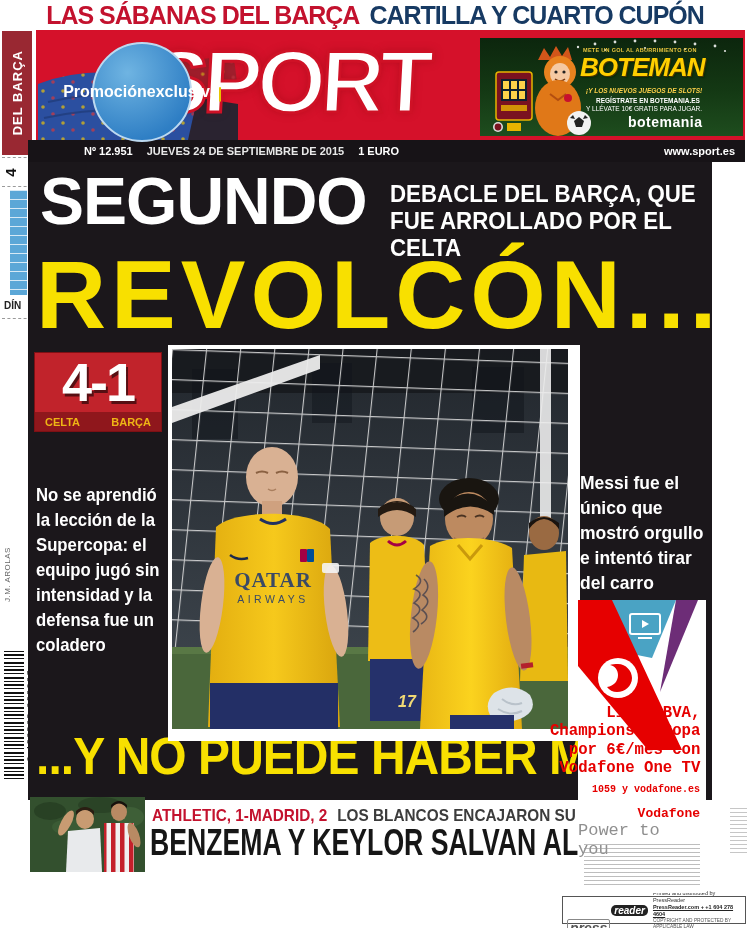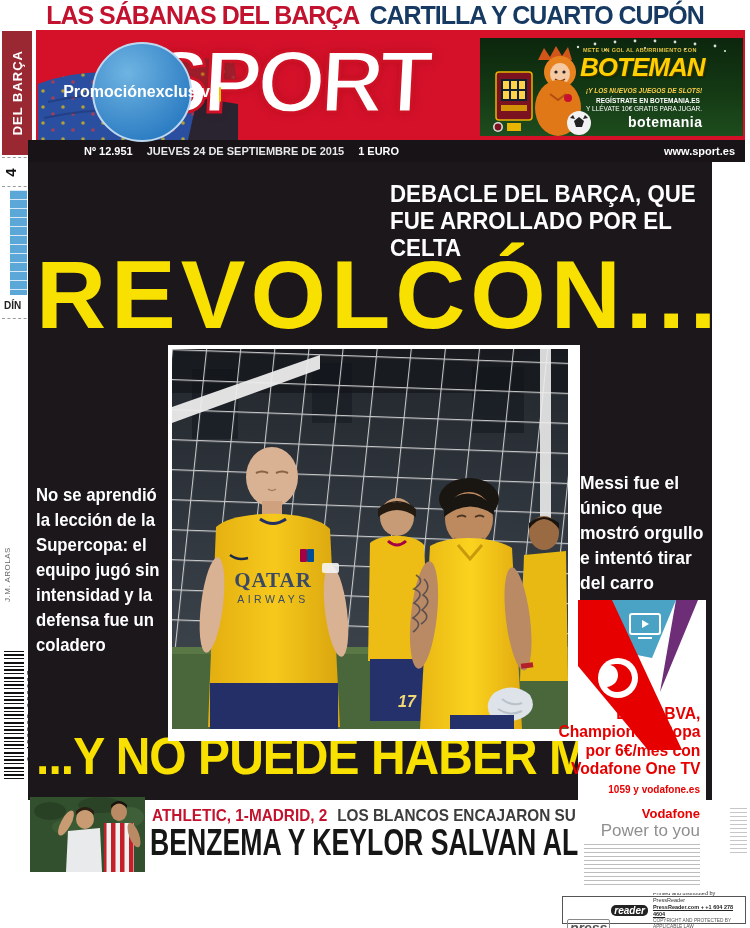--- a/index.html
+++ b/index.html
@@ -65,21 +65,21 @@
   .scorestrip{position:absolute;left:0;bottom:0;width:126px;height:19px;background:#8f171c;display:flex;
       align-items:center;justify-content:space-between;padding:0 10px;box-sizing:border-box;}
   .scorestrip span{color:#eeb515;font-weight:900;font-size:11px;}
   .deckL{left:36px;top:482px;width:150px;color:#fff;font-weight:900;font-size:19px;line-height:1.32;
       transform:scaleX(.88);}
   .deckR{left:580px;top:470px;width:142px;color:#fff;font-weight:900;font-size:19px;line-height:1.32;transform:scaleX(.92);}
   .closer{left:36px;top:727px;color:#f8e000;font-weight:900;font-size:51px;white-space:nowrap;transform:scaleX(.94);letter-spacing:-1px;}
   .photo{left:168px;top:345px;width:404px;height:388px;background:#fff;padding:4px;z-index:3;}
   .photo svg{position:absolute;left:4px;top:4px;}
   
-  .vf{left:578px;top:600px;width:128px;height:293px;background:#fff;z-index:5;}
+  .vf{left:578px;top:600px;width:128px;height:293px;background:#fff;z-index:5;font-family:Liberation Mono, monospace;}
   .vf-head{position:absolute;right:6px;top:104px;text-align:right;color:#e60000;font-weight:900;font-size:16.5px;line-height:1.12;white-space:nowrap;transform-origin:right top;transform:scaleX(.95);}
   .vf-contact{position:absolute;right:6px;top:184px;color:#e60000;font-weight:bold;font-size:10px;}
   .vf-brand{position:absolute;right:6px;top:206px;color:#e60000;font-weight:900;font-size:13px;}
   .vf-slogan{position:absolute;right:6px;top:221px;color:#8f8f8f;font-size:17px;}
   .vf-legal{position:absolute;left:6px;right:6px;top:244px;height:44px;
       background:repeating-linear-gradient(180deg,#9a9a9a 0 1px,transparent 1px 4px);opacity:.65;}
   
   .bphoto{left:30px;top:797px;width:115px;height:75px;z-index:4;}
   .bkicker{left:152px;top:806px;font-size:16.5px;font-weight:900;white-space:nowrap;transform:scaleX(.93);transform-origin:left top;}
   .bkicker .r{color:#c3122e;} .bkicker .g{color:#3c3c3c;font-weight:bold;margin-left:6px;}
@@ -217,26 +217,34 @@
   </div>
 
   <div class="abs datestrip">
     <span class="no">Nº 12.951</span>
     <span class="dt">JUEVES 24 DE SEPTIEMBRE DE 2015</span>
     <span class="pr">1 EURO</span>
     <span class="web">www.sport.es</span>
   </div>
 
   <div class="abs canvas"></div>
+  <div class="abs kicker">SEGUNDO</div>
   <div class="abs note cond">
     <span style="display:block">DEBACLE DEL BARÇA, QUE</span>
     <span style="display:block">FUE ARROLLADO POR EL CELTA</span>
   </div>
   <div class="abs headline">REVOLCÓN...</div>
 
+  <div class="abs scorebox">
+    <div class="scoreval">4-1</div>
+    <div class="scorestrip">
+      <span>CELTA</span>
+      <span>BARÇA</span>
+    </div>
+  </div>
 
   <div class="abs deckL cond">No se aprendió la lección de la Supercopa: el equipo jugó sin intensidad y la defensa fue un coladero</div>
   <div class="abs deckR cond">Messi fue el único que mostró orgullo e intentó tirar del carro</div>
   <div class="abs closer cond">...Y NO PUEDE HABER MÁS</div>
 
   <div class="abs photo">
     <svg width="396" height="380" viewBox="0 0 396 380">
       <defs>
         <linearGradient id="bgG" x1="0" y1="0" x2="0" y2="1">
           <stop offset="0" stop-color="#22272d"></stop>

